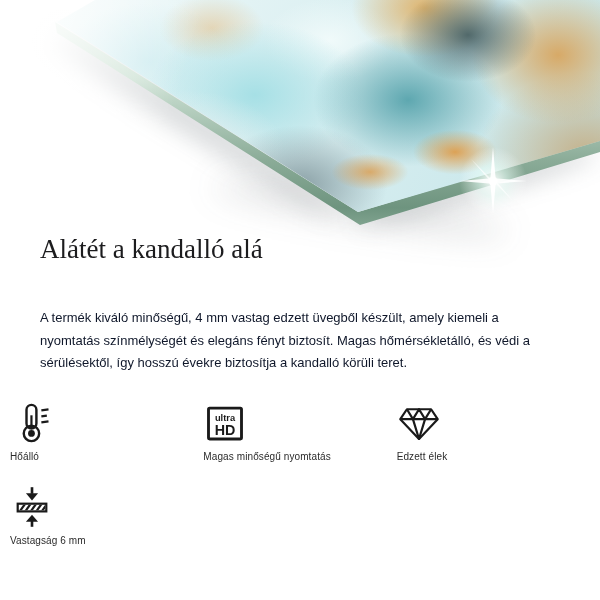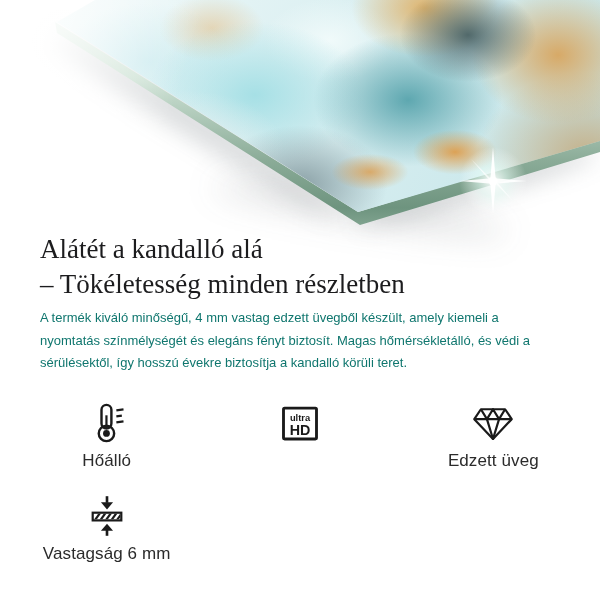--- a/index.html
+++ b/index.html
@@ -54,31 +54,31 @@
   }
   .sparkle{position:absolute;left:455px;top:143px;width:76px;height:76px;}
   
   .headline{
     position:absolute;left:40px;top:232px;margin:0;
     font-family:"Liberation Serif",serif;font-weight:400;
     font-size:27px;line-height:35px;color:#1c1c1e;
   }
   .desc{
     position:absolute;left:40px;top:307px;width:508px;margin:0;
-    font-size:13px;line-height:22.5px;color:#0f766e;
+    font-size:13px;line-height:22.5px;color:#0f172a;
   }
   
   .features{
     position:absolute;left:10px;top:400px;width:580px;
     display:grid;grid-template-columns:repeat(3,1fr);row-gap:22px;
   }
-  .feature{display:flex;flex-direction:column;align-items:center;}
+  .feature{display:flex;flex-direction:column;align-items:flex-start;}
   .ficon{height:46px;display:flex;align-items:center;justify-content:center;}
   .ficon svg{width:44px;height:44px;}
-  .flabel{margin-top:5px;font-size:17px;color:#2b2b2b;letter-spacing:.1px;}
+  .flabel{margin-top:5px;font-size:10px;color:#2b2b2b;letter-spacing:.1px;}
   .stroke{fill:none;stroke:#1a1a1a;stroke-width:2.2;}
 </style>
 </head>
 <body>
 
 <div class="stage">
 
   <div class="hero" title="Edzett üveg kandalló alátét perspektívában, absztrakt türkiz-arany márvány (alkoholos tinta) nyomattal, csiszolt üvegéllel és fénycsillanással">
     <div class="shadow-left"></div>
     <div class="shadow-corner"></div>
@@ -102,21 +102,20 @@
           <path d="M16 16 L36 36 L38 38 L35 38 Z" opacity="0.7"></path>
           <path d="M60 60 L40 40 L38 38 L41 38 Z" opacity="0.7"></path>
           <circle cx="38" cy="38" r="4.5"></circle>
         </g>
       </svg>
     </div>
   </div>
 
   <h1 class="headline">
     <span>Alátét a kandalló alá</span><br>
-    <span>– Tökéletesség minden részletben</span>
   </h1>
 
   <p class="desc">A termék kiváló minőségű, 4 mm vastag edzett üvegből készült, amely kiemeli a nyomtatás színmélységét és elegáns fényt biztosít. Magas hőmérsékletálló, és védi a sérülésektől, így hosszú évekre biztosítja a kandalló körüli teret.</p>
 
   <div class="features">
 
     <div class="feature">
       <span class="ficon">
         <svg viewBox="0 0 40 40">
           <rect class="stroke" x="15" y="3.5" width="9" height="21.5" rx="4.5"></rect>
@@ -132,35 +131,36 @@
     </div>
 
     <div class="feature">
       <span class="ficon">
         <svg viewBox="0 0 40 40">
           <rect x="5" y="6.5" width="30" height="28" rx="1" fill="none" stroke="#1a1a1a" stroke-width="2.6"></rect>
           <text x="20" y="18" text-anchor="middle" font-family="Liberation Sans, sans-serif" font-size="8.5" font-weight="700" fill="#1a1a1a">ultra</text>
           <text x="20" y="30.5" text-anchor="middle" font-family="Liberation Sans, sans-serif" font-size="13" font-weight="800" fill="#1a1a1a">HD</text>
         </svg>
       </span>
+      <span class="flabel">Magas minőségű nyomtatás</span>
     </div>
 
 
     <div class="feature">
       <span class="ficon">
         <svg viewBox="0 0 40 40">
           <g fill="none" stroke="#1a1a1a" stroke-width="2" stroke-linejoin="round">
             <path d="M9 7.5 H31 L37 16.5 L20 34.5 L3 16.5 Z"></path>
             <path d="M3 16.5 H37"></path>
             <path d="M9 7.5 L14.5 16.5 L20 7.5 L25.5 16.5 L31 7.5"></path>
             <path d="M14.5 16.5 L20 34.5 L25.5 16.5"></path>
           </g>
         </svg>
       </span>
-      <span class="flabel">Edzett üveg</span>
+      <span class="flabel">Edzett élek</span>
     </div>
 
 
     <div class="feature">
       <span class="ficon">
         <svg viewBox="0 0 40 40">
           <line x1="20" y1="2" x2="20" y2="8" stroke="#1a1a1a" stroke-width="2.4"></line>
           <polygon points="14.5,7.5 25.5,7.5 20,14" fill="#1a1a1a"></polygon>
           <rect x="7" y="17" width="26" height="7" fill="none" stroke="#1a1a1a" stroke-width="2"></rect>
           <clipPath id="barclip">

